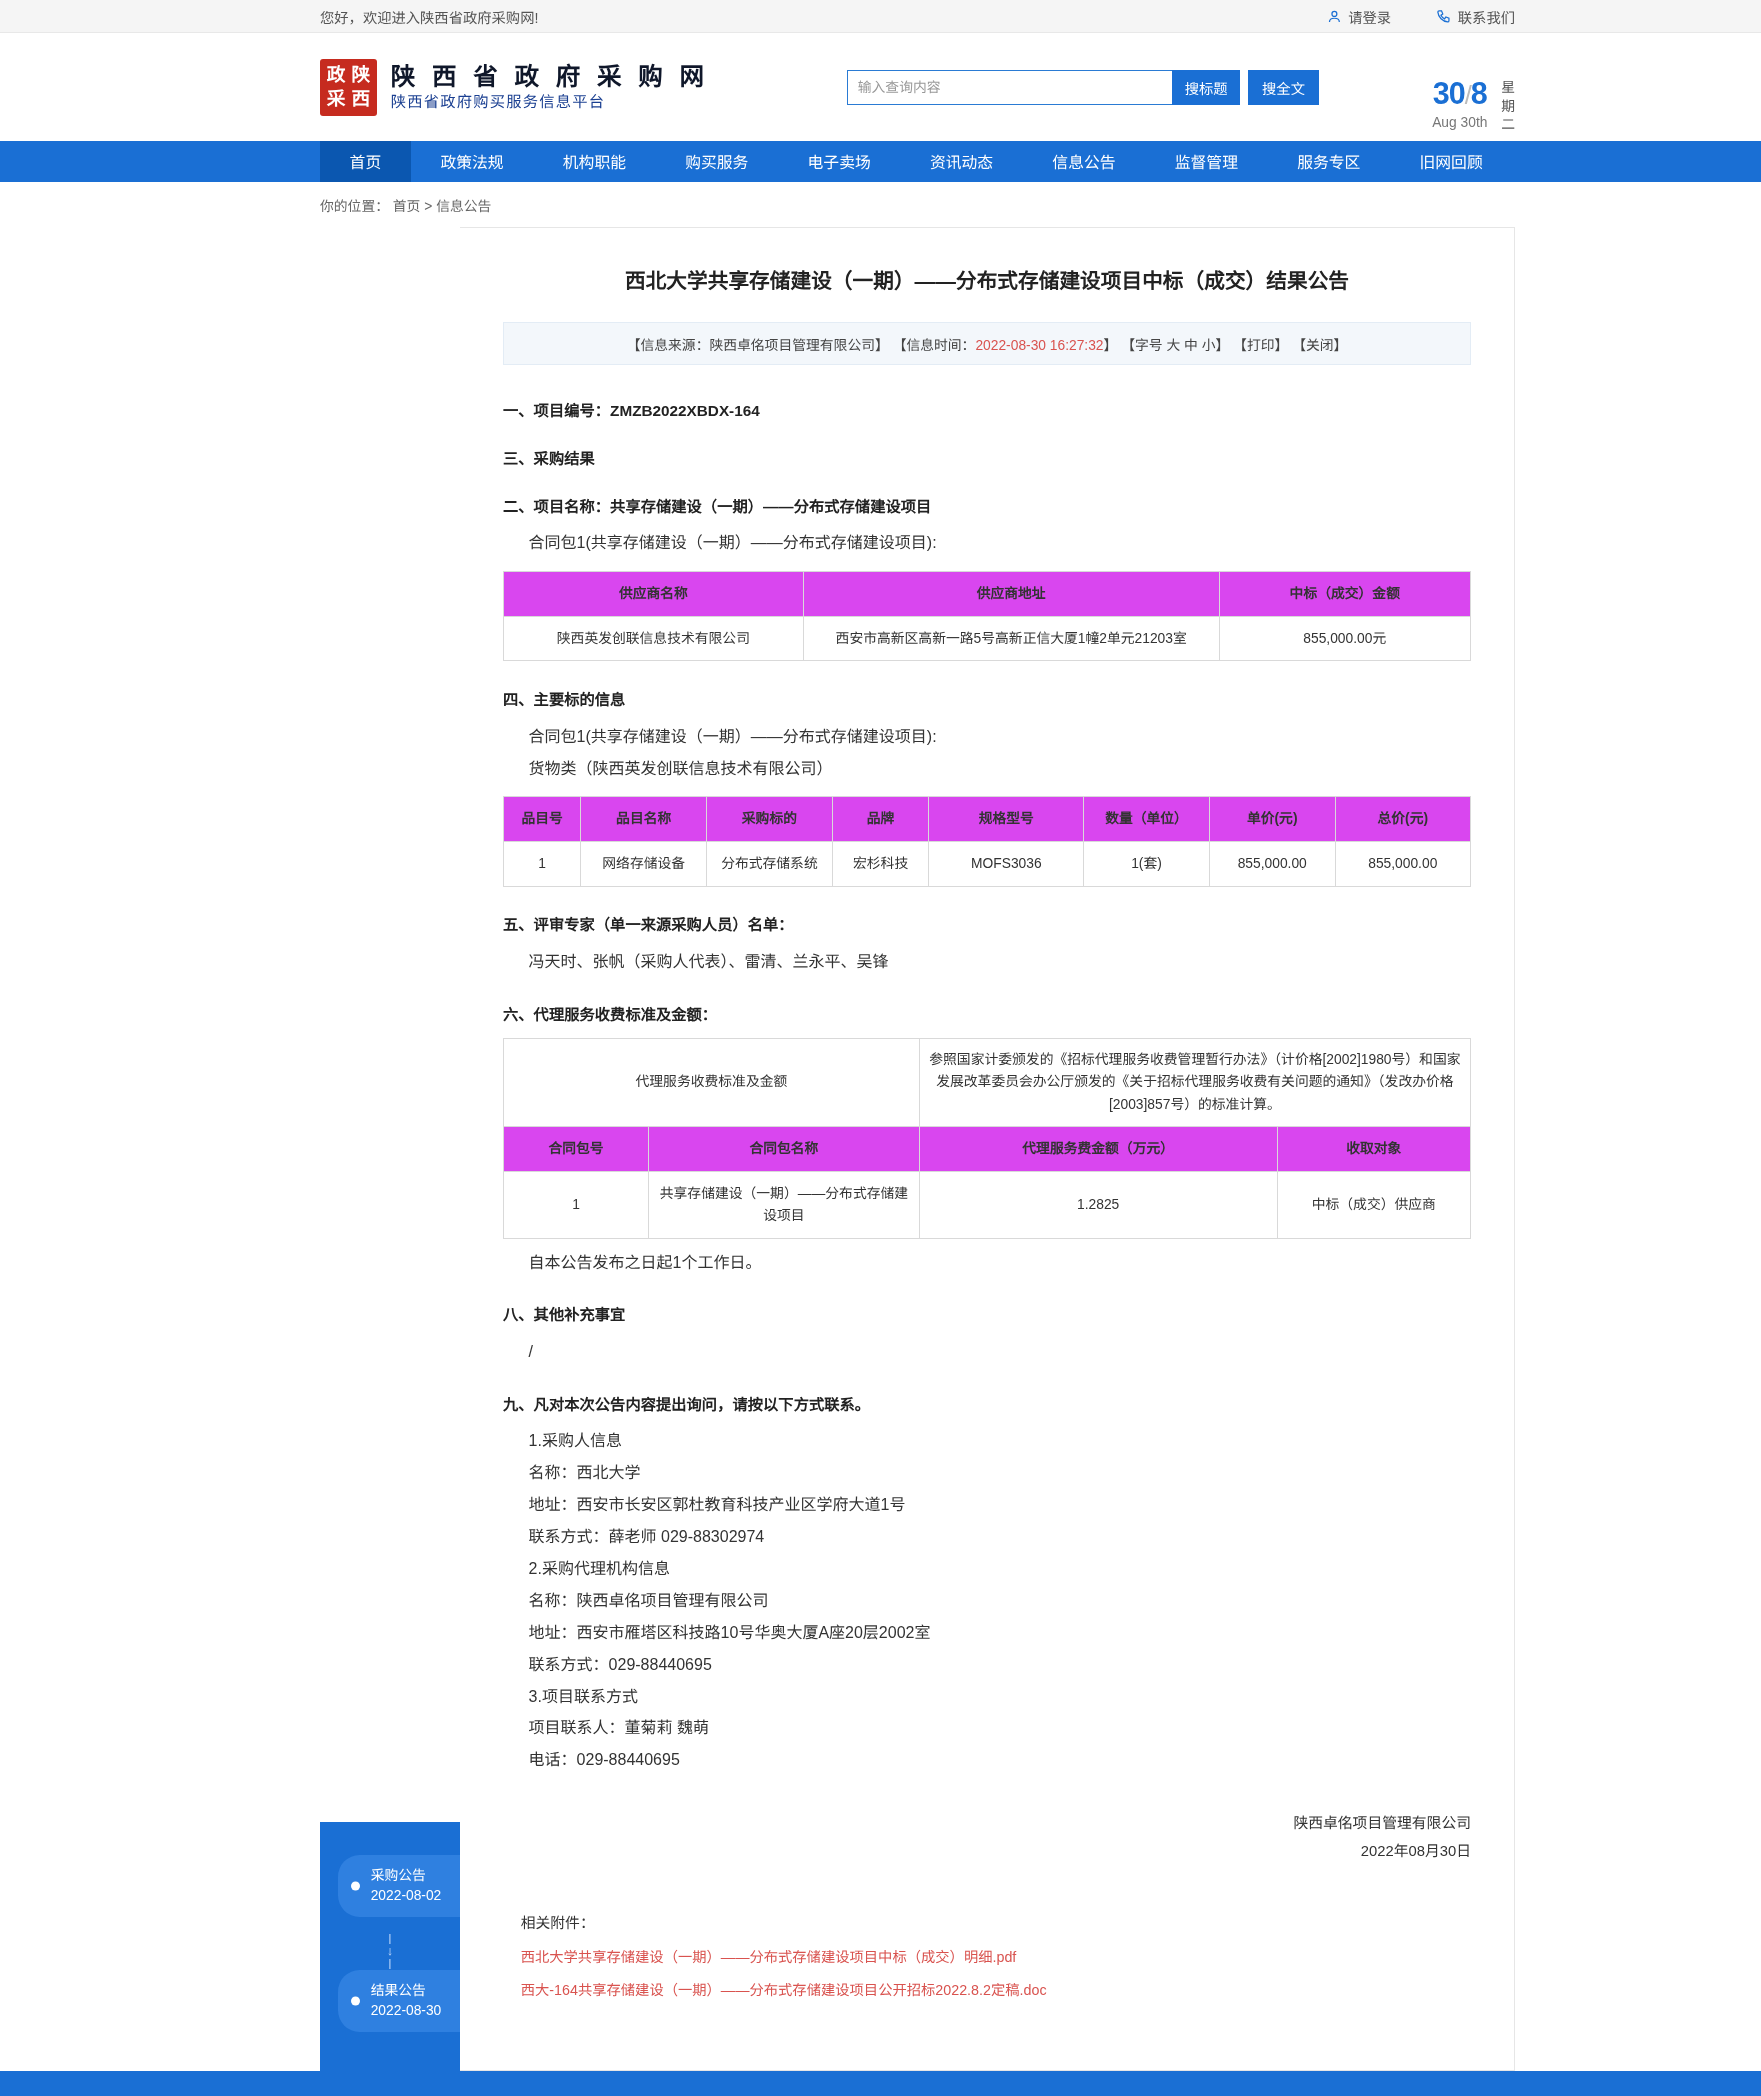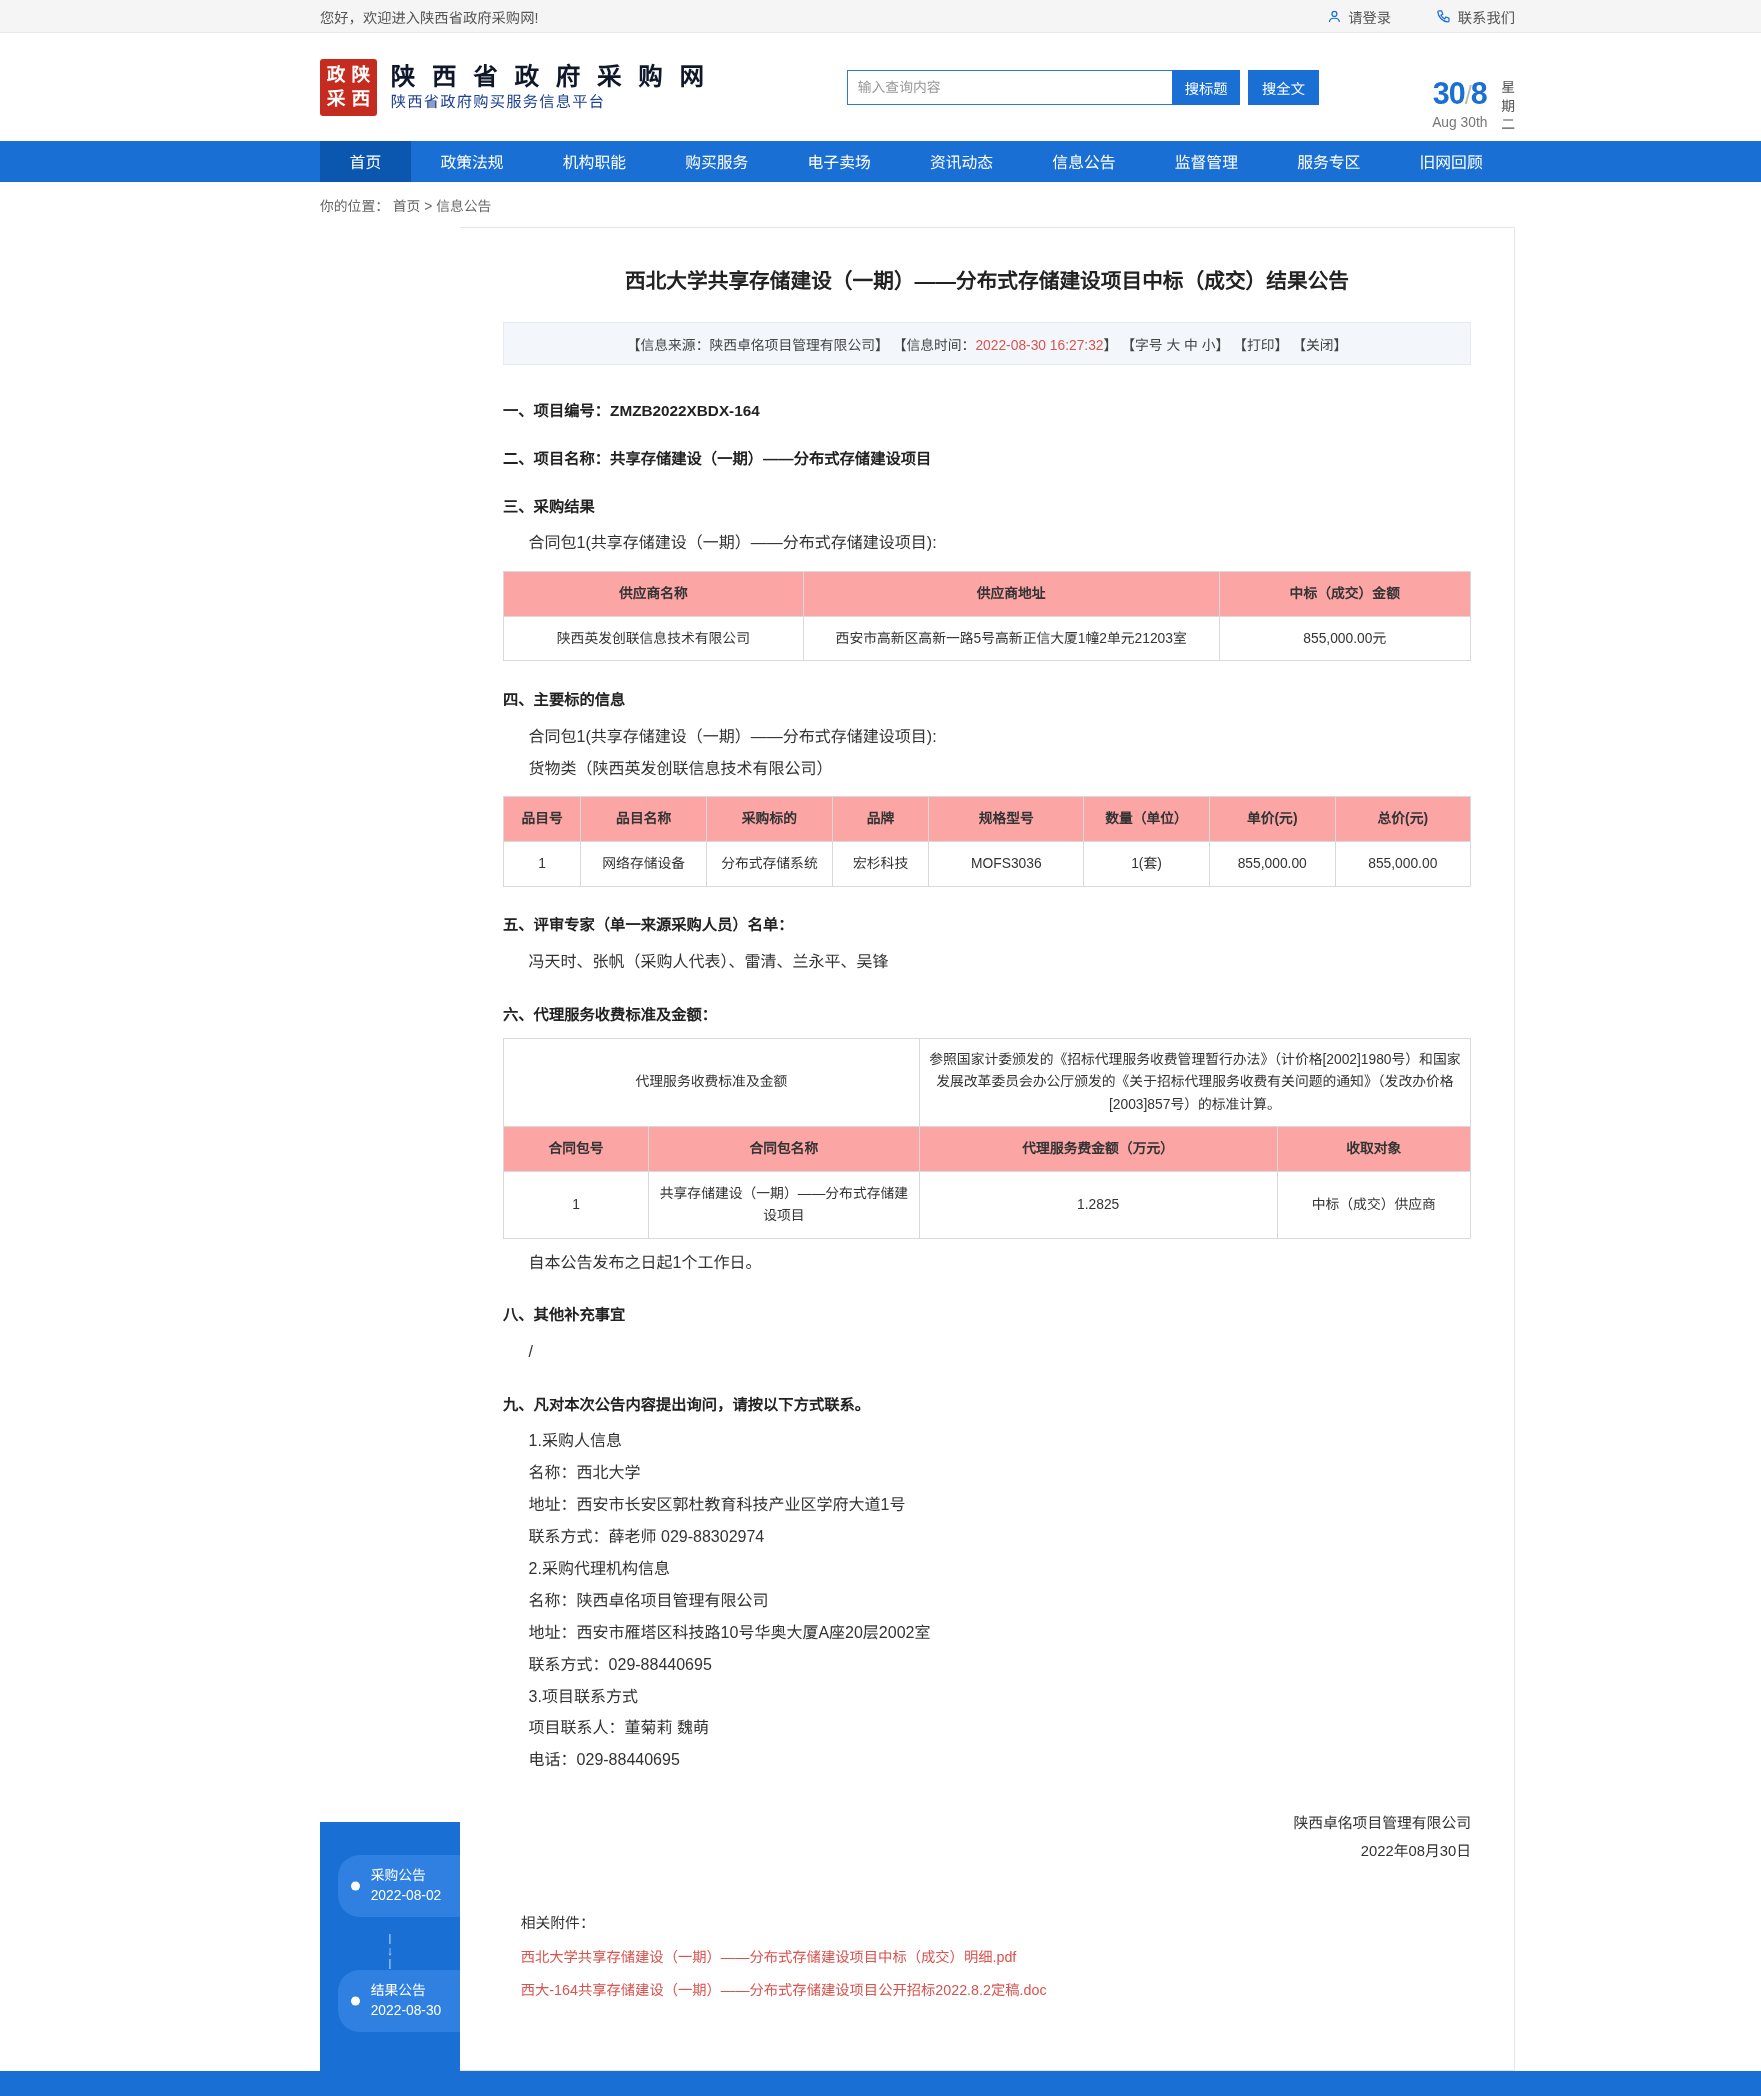--- a/index.html
+++ b/index.html
@@ -126,21 +126,21 @@
   p.para.tight { margin-top:3.9px; margin-bottom:3.9px; }
   .indent2 { margin-left:51px; }
   .indent3 { margin-left:77px; }
 
   table.t {
     width:100%;border-collapse:collapse;margin:13.8px 0 7.9px;font-size:13.8px;color:#333;
   }
   table.t th, table.t td {
     border:1px solid #d9d9d9;padding:10.8px 7.9px;text-align:center;line-height:1.6;
   }
-  table.t th { font-weight:bold; background:#fca5a5; }
+  table.t th { font-weight:bold; background:#d946ef; }
   td.amount { text-align:right; padding-right:15.8px; }
   .fee-head td { text-align:justify; line-height:1.9; padding:13.8px 15.8px;margin-left:12px; }
   .fee-head td.label { text-align:center; }
 
   .signature { text-align:right;font-size:14.8px;color:#333;margin:35px 0 3.9px;line-height:1.9; }
   .attach-title { font-size:14.8px;color:#333;margin:45px 0 13.8px 17.7px; }
   .attach a {
     display:block;color:#d9534f;font-size:14.3px;text-decoration:none;
     margin:0 0 11.8px 17.7px;
   }
@@ -255,23 +255,23 @@
 
     <div class="meta-bar">
       <span>【信息来源：陕西卓佲项目管理有限公司】</span>
       <span>【信息时间：</span><span class="time">2022-08-30 16:27:32</span><span>】</span>
       <span class="fs">【字号 大 中 小】</span>
       <span>【打印】</span>
       <span>【关闭】</span>
     </div>
 
     <h3 class="sec">一、项目编号：ZMZB2022XBDX-164</h3>
+    <h3 class="sec">三、采购结果</h3>
+
     <h3 class="sec">二、项目名称：共享存储建设（一期）——分布式存储建设项目</h3>
-
-    <h3 class="sec">三、采购结果</h3>
     <p class="para">合同包1(共享存储建设（一期）——分布式存储建设项目):</p>
 
     <table class="t">
       <thead>
         <tr>
           <th style="width:31%">供应商名称</th>
           <th style="width:43%">供应商地址</th>
           <th style="width:26%">中标（成交）金额</th>
         </tr>
       </thead>

